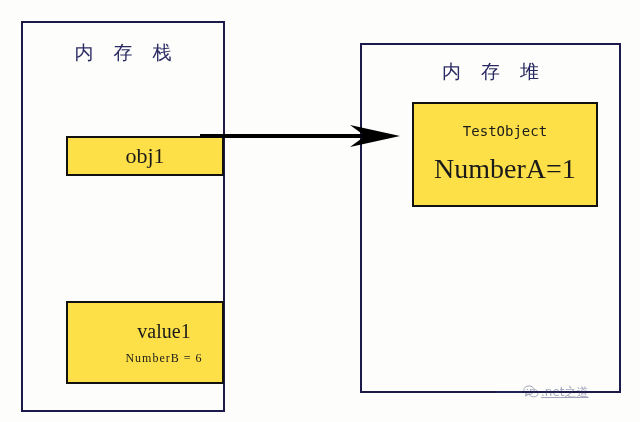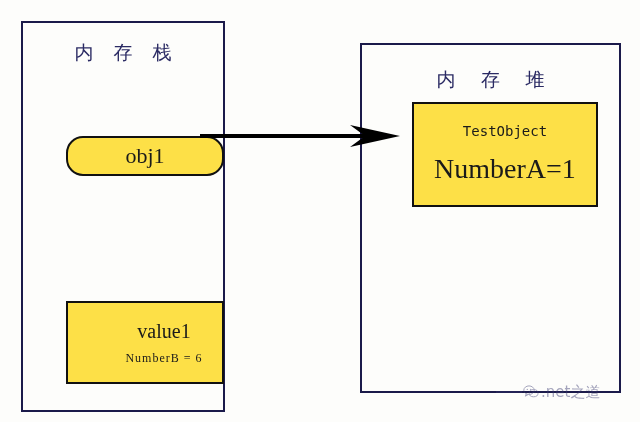--- a/index.html
+++ b/index.html
@@ -49,39 +49,38 @@
     text-align: center;
     color: #2a2a63;
     font-family: "DejaVu Sans", sans-serif;
     font-size: 19px;
     letter-spacing: 7px;
     text-indent: 7px;
     font-weight: 400;
     white-space: nowrap;
   }
   #stack-region .region-title { top: 17px; }
-  #heap-region .region-title { top: 22px; font-family: Liberation Mono, monospace; }
+  #heap-region .region-title { top: 14px; }
 
   
   .cell {
     position: absolute;
     box-sizing: border-box;
     border: 2px solid #111111;
     background: #fde047;
     display: flex;
     flex-direction: column;
     align-items: center;
     justify-content: center;
   }
   #obj1-box {
     left: 43px;
     top: 113px;
     width: 158px;
     height: 40px;
-    border-radius: 17px;
   }
   #value1-box {
     left: 43px;
     top: 278px;
     width: 158px;
     height: 83px;
     padding-left: 38px;
   }
   #testobject-box {
     left: 50px;
@@ -131,24 +130,25 @@
     background: #2f2f66;
     flex: 0 0 auto;
   }
   #watermark .wm-icon {
     flex: 0 0 auto;
     margin: 0 2px 0 1px;
     line-height: 0;
   }
   #watermark .wm-text {
     font-family: "DejaVu Sans", sans-serif;
-    font-size: 15px;
+    font-size: 12px;
     color: #3a3a70;
     white-space: nowrap;
     letter-spacing: 0px;
+    text-decoration: underline;
   }
 </style>
 </head>
 <body>
 
 <div id="canvas">
 
   <div class="region" id="stack-region">
     <div class="region-title">内 存 栈</div>
 

